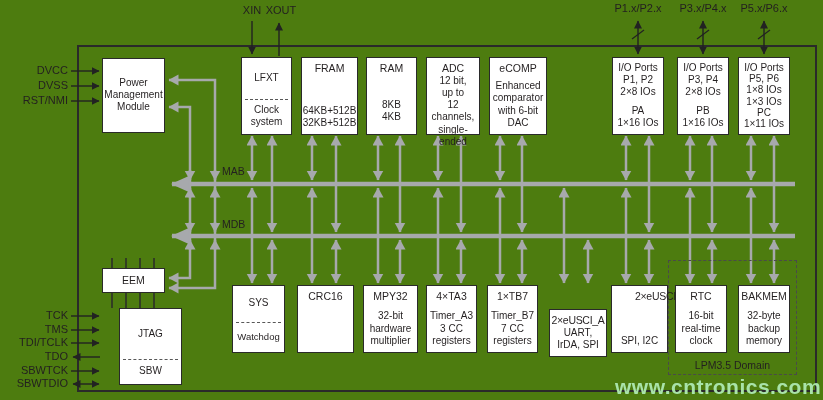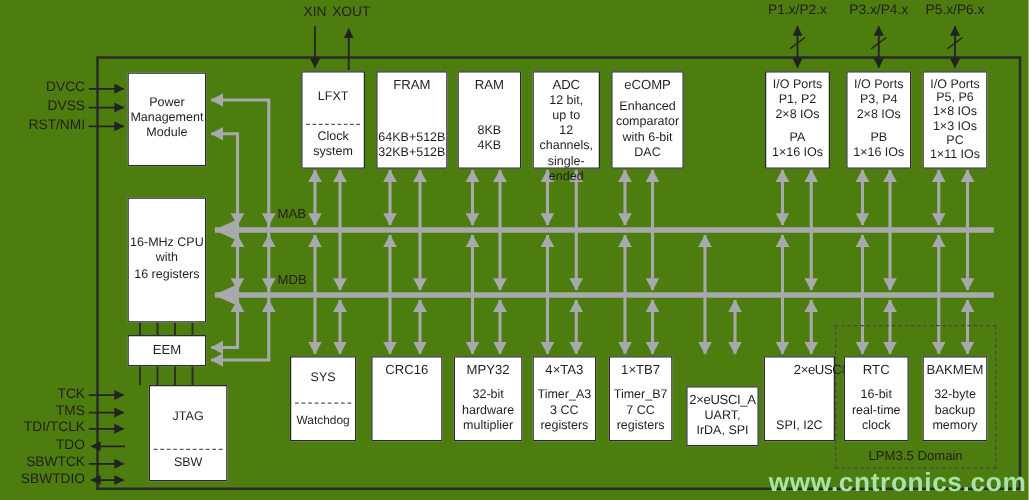--- a/index.html
+++ b/index.html
@@ -52,25 +52,20 @@
   <div class="lbl r" style="left:0;top:364px;width:68px;">SBWTCK</div>
   <div class="lbl r" style="left:0;top:377px;width:68px;">SBWTDIO</div>
 
   <div class="buslbl" style="left:222px;top:165px;">MAB</div>
   <div class="buslbl" style="left:222px;top:218px;">MDB</div>
 
   <div class="blk center" style="left:102px;top:58px;width:63px;height:75px;">
     <div class="s">Power
 Management
 Module</div>
-  </div>
-  <div class="blk center" style="left:102px;top:158px;width:63px;height:100px;">
-    <div class="s">16-MHz CPU
-with
-16 registers</div>
   </div>
   <div class="blk center" style="left:102px;top:268px;width:63px;height:25px;">
     <div class="t">EEM</div>
   </div>
   <div class="blk split" style="left:119px;top:308px;width:63px;height:77px;">
     <div class="half" style="top:0;height:50px;">JTAG</div>
     <div class="divider" style="top:50px;"></div>
     <div class="half" style="top:50px;height:24px;">SBW</div>
   </div>
 

